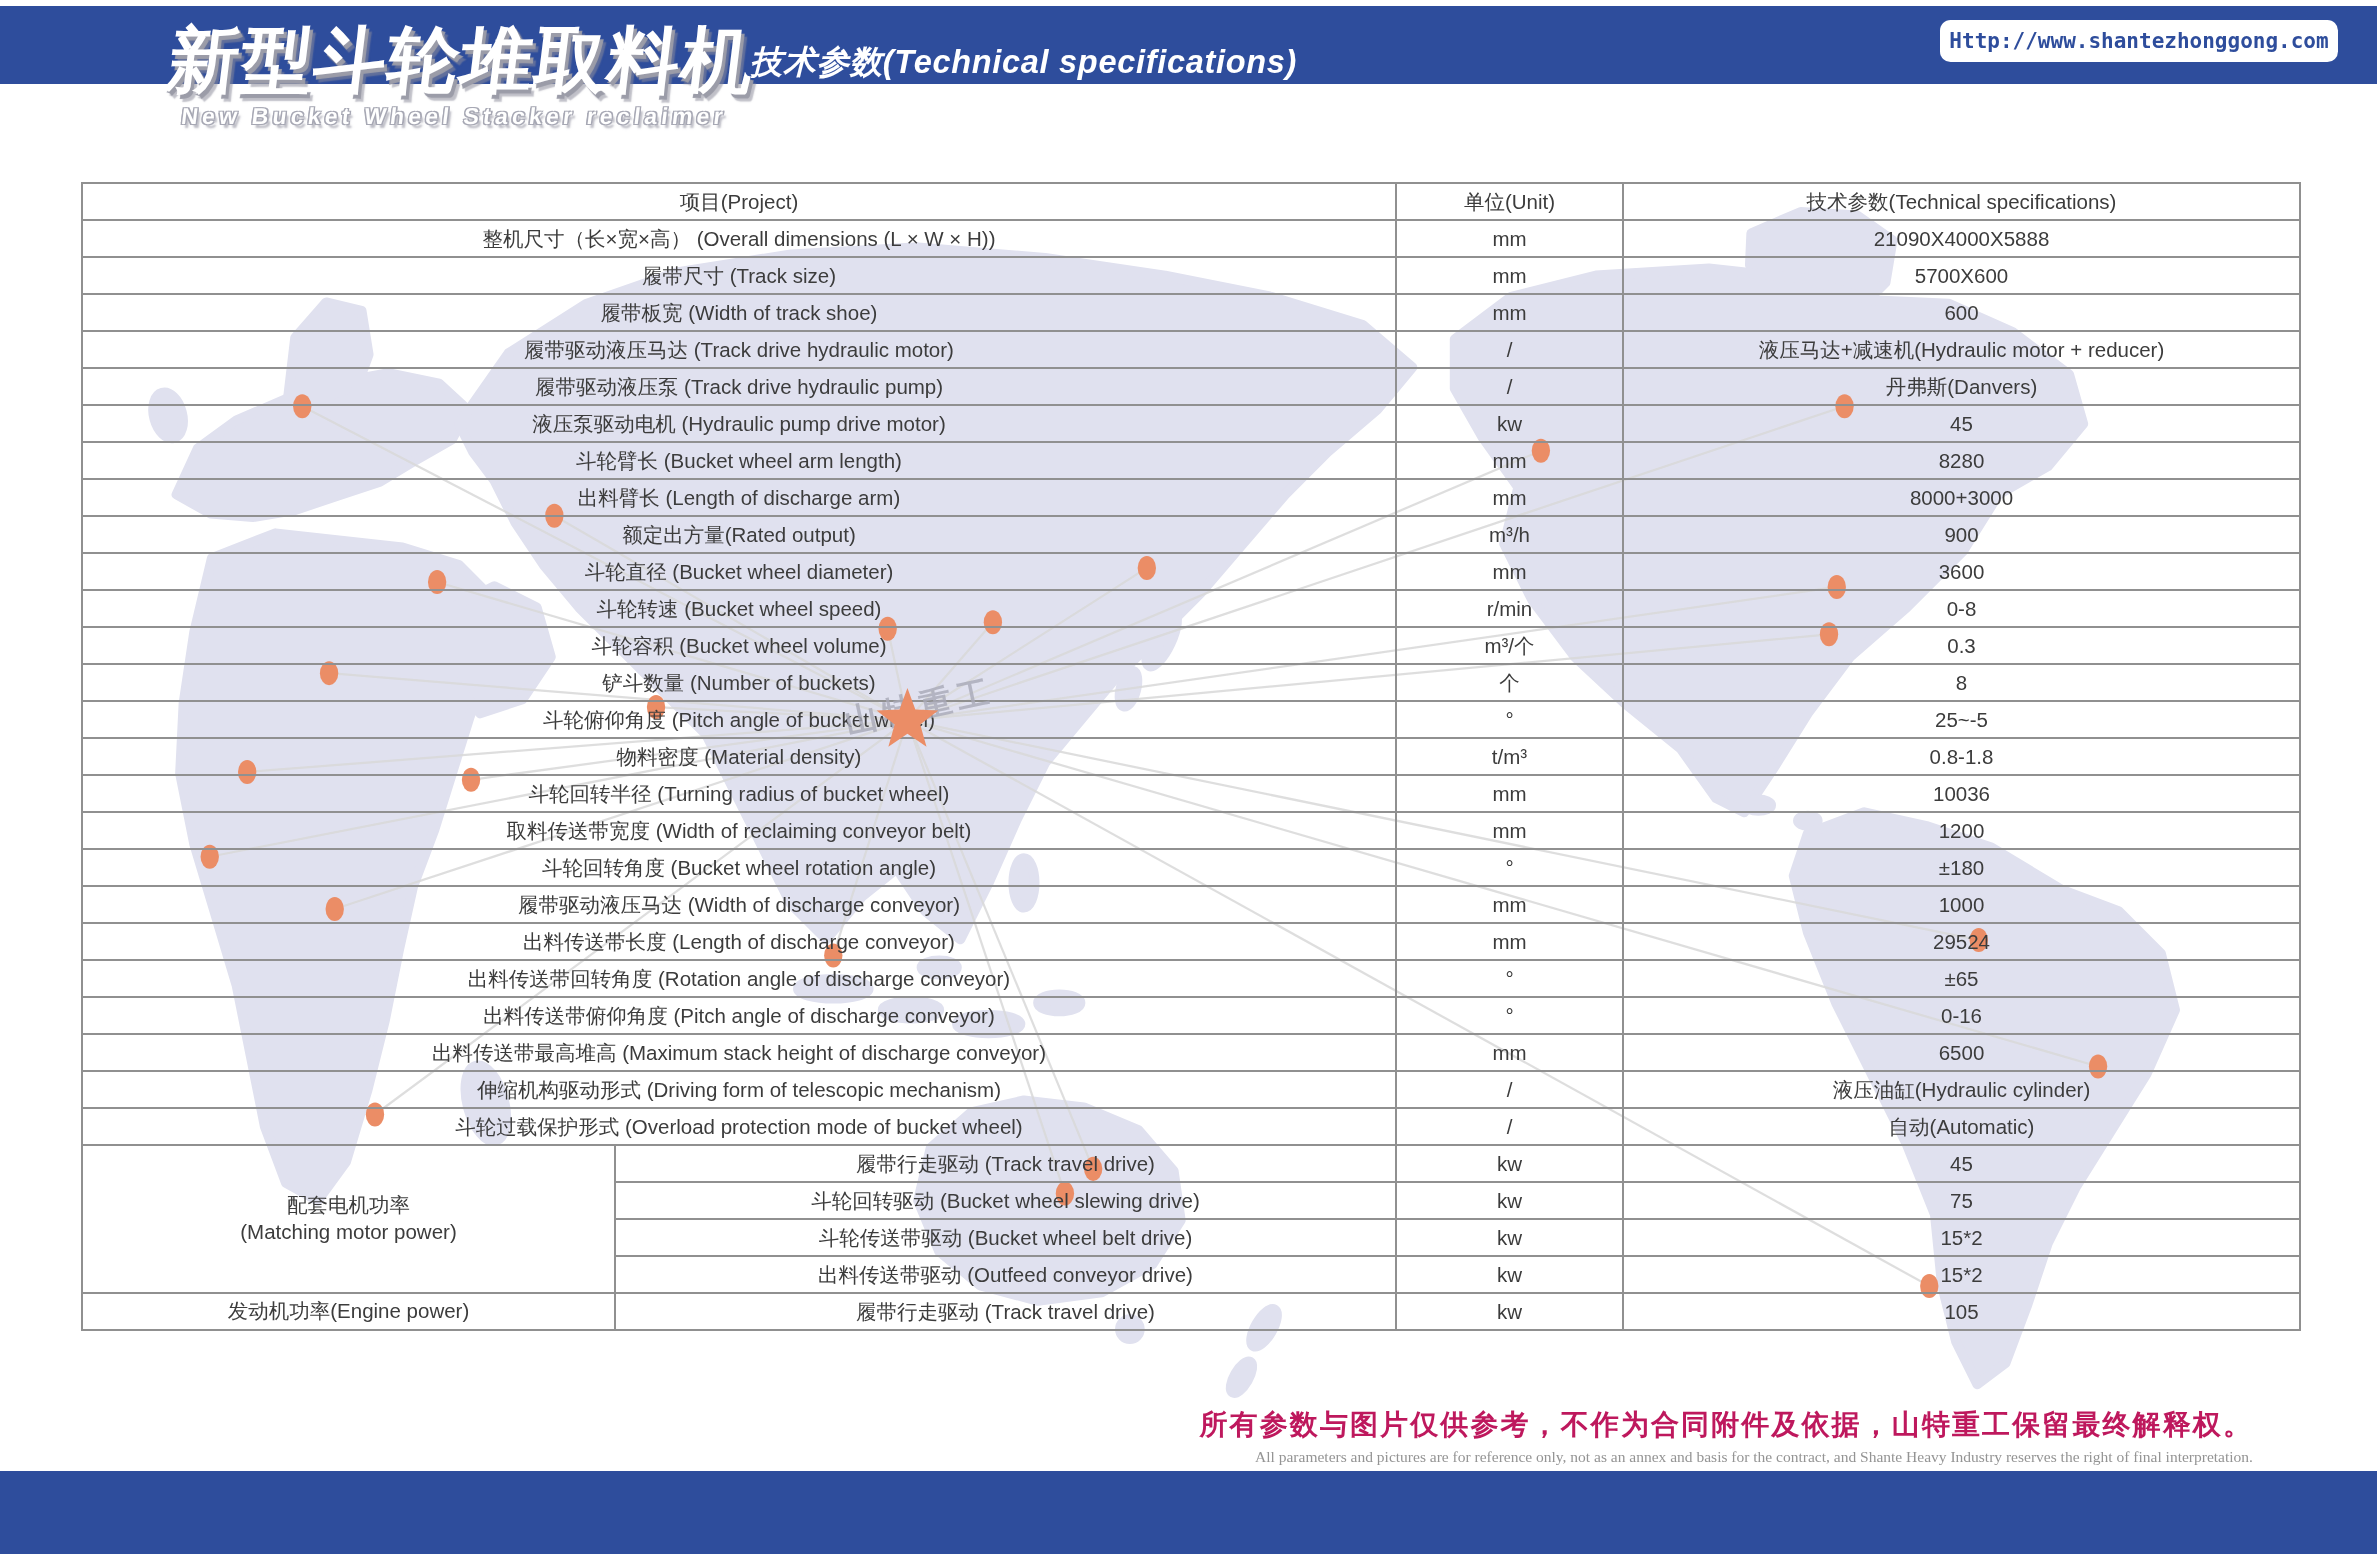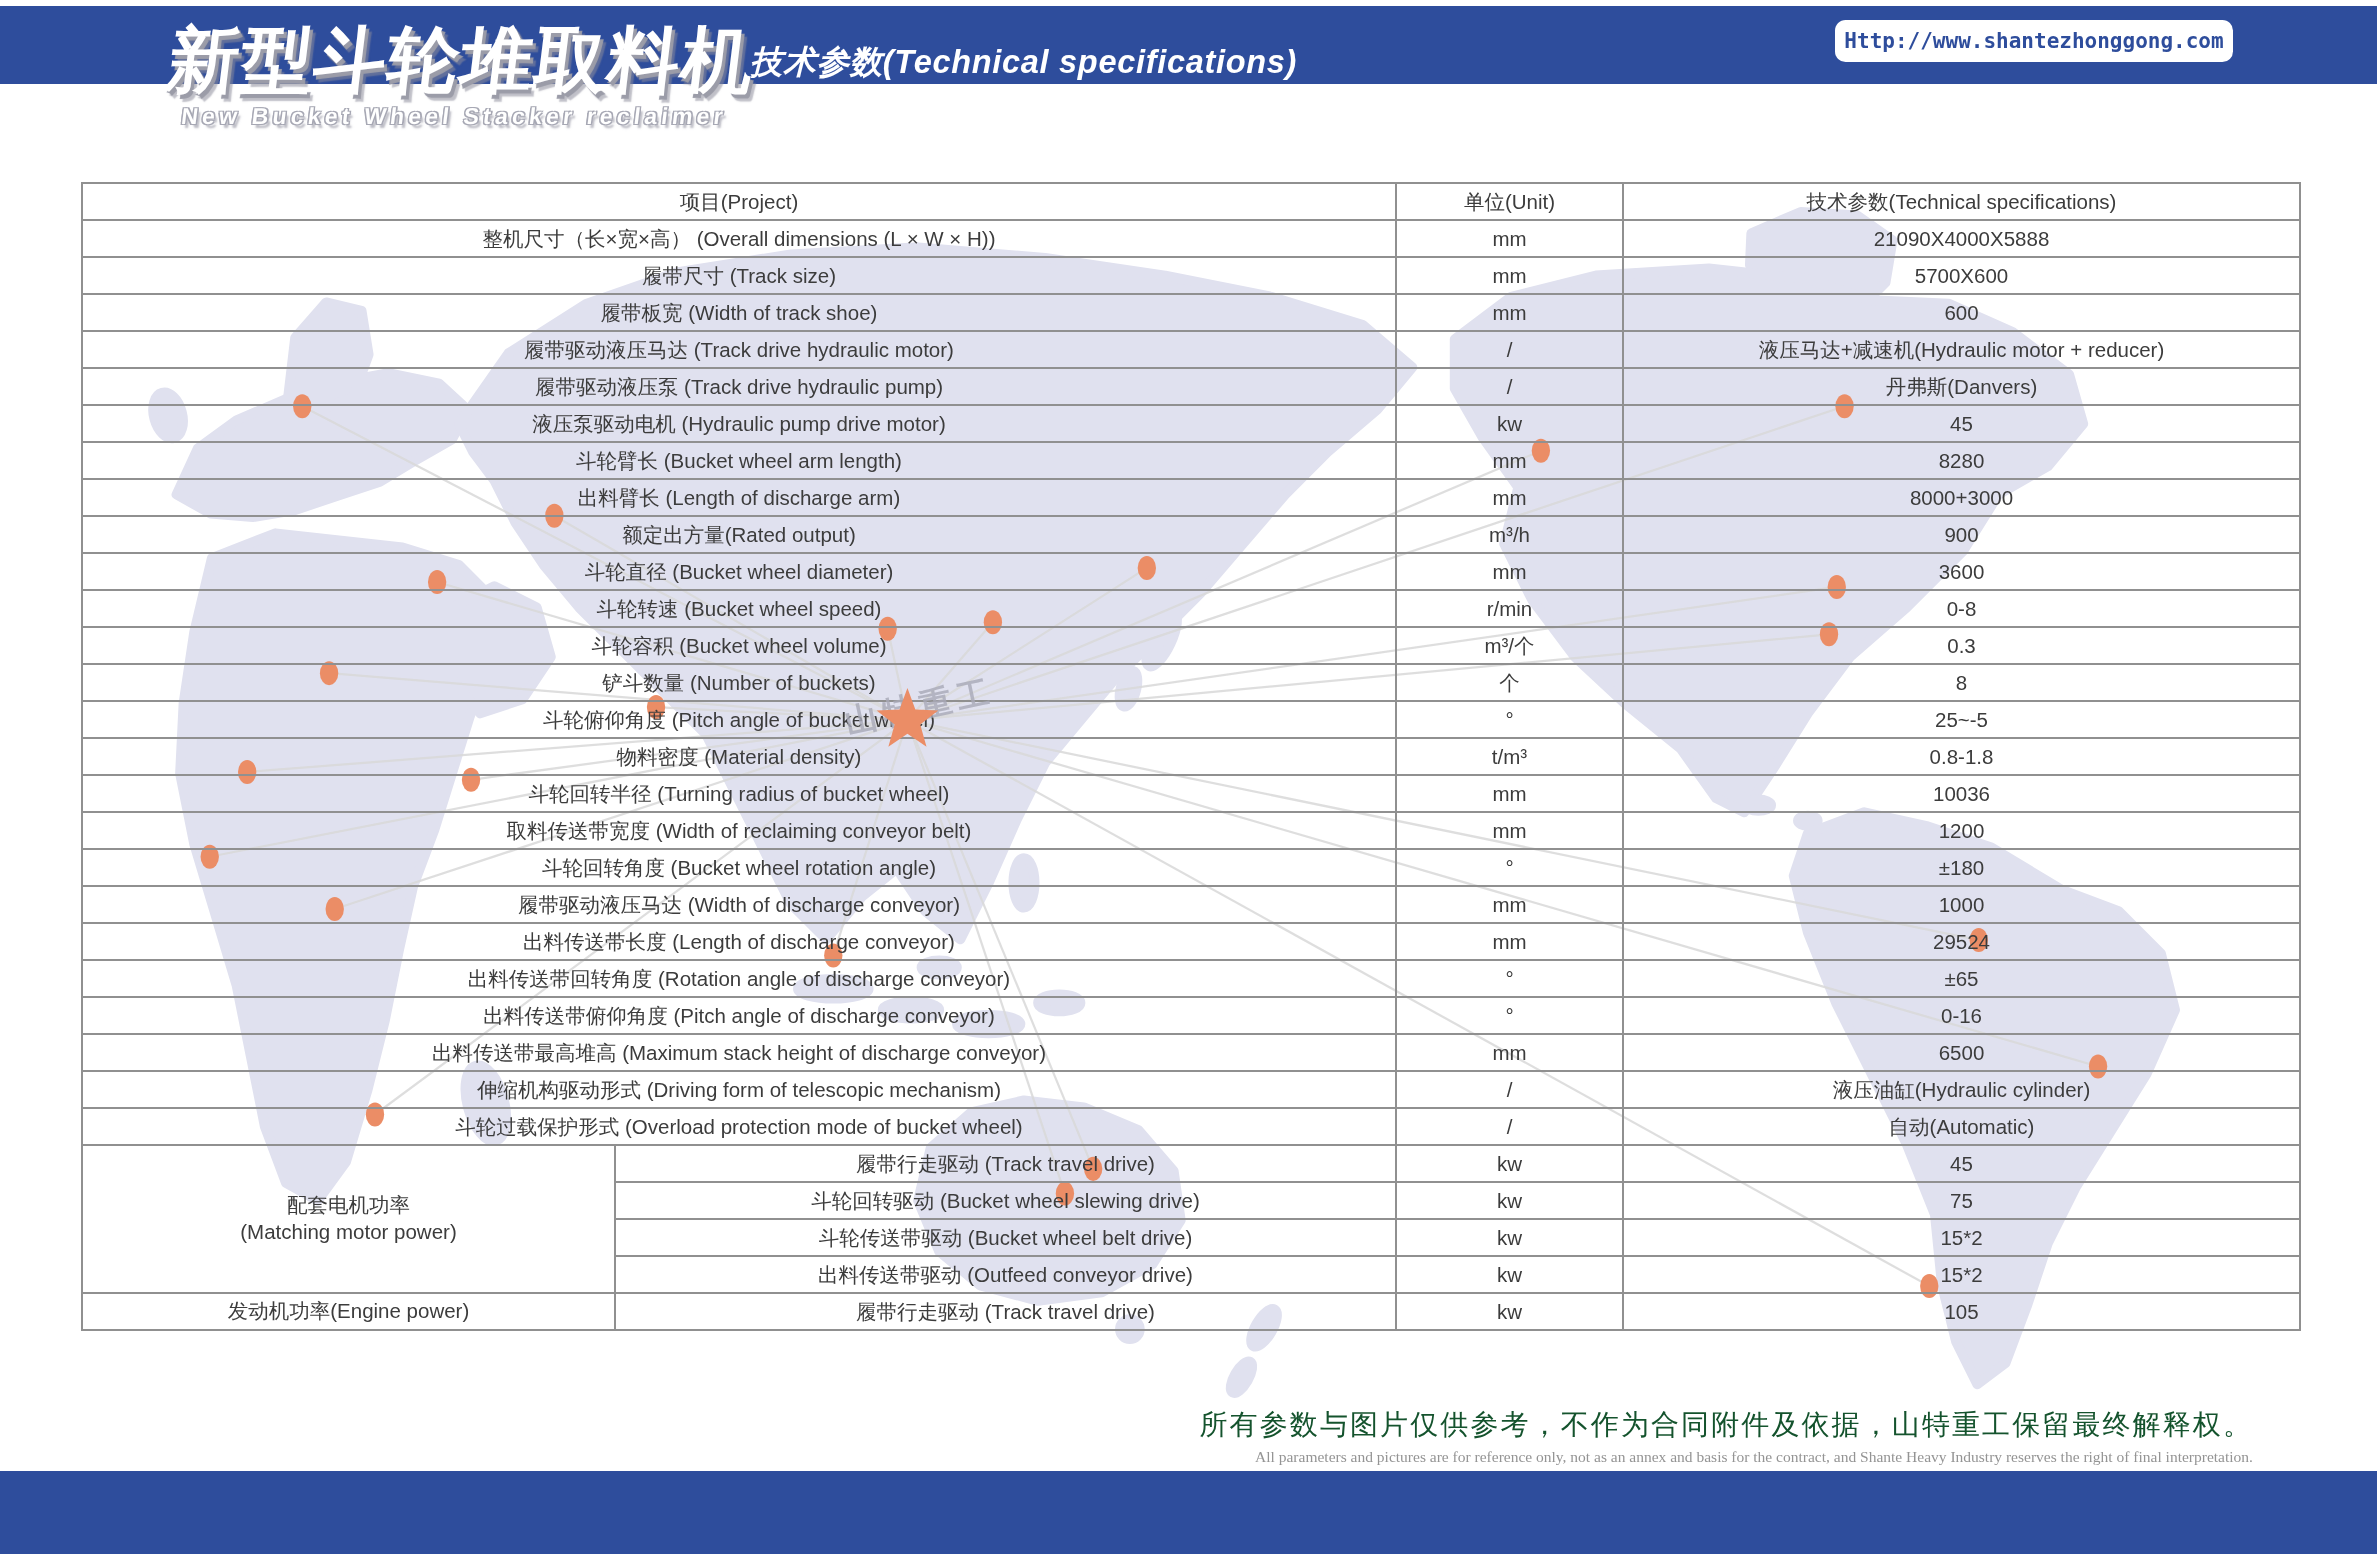--- a/index.html
+++ b/index.html
@@ -15,43 +15,43 @@
   .bottombar{position:absolute;left:0;top:1471px;width:100%;height:83px;background:var(--blue);z-index:2;}
   
   .brand{position:absolute;left:159px;top:24px;width:600px;text-align:center;
          transform:skewX(-7deg);z-index:4;}
   .brand-cn{font-size:72px;font-weight:900;color:#ffffff;letter-spacing:1.4px;line-height:1.02;
             text-shadow:3.5px 4.2px 0.7px #9b9ca8, 6.4px 7px 1.4px rgba(140,140,155,.55);white-space:nowrap;}
   .brand-en{margin-top:5.7px;font-size:23px;font-weight:bold;color:#ffffff;letter-spacing:4.2px;white-space:nowrap;
             text-shadow:1.4px 1.4px 0 #a7a8b4,-1.4px 1.4px 0 #a7a8b4,1.4px -1.4px 0 #a7a8b4,-1.4px -1.4px 0 #a7a8b4,3.5px 4.2px 2.1px rgba(140,140,155,.6);}
   .section-title{position:absolute;left:750px;top:41px;font-size:32.5px;font-weight:bold;font-style:italic;
                  color:#ffffff;z-index:4;letter-spacing:0.7px;white-space:nowrap;}
-  .url-pill{position:absolute;left:1835px;top:20px;width:398px;height:42px;background:#ffffff;
+  .url-pill{position:absolute;left:1940px;top:20px;width:398px;height:42px;background:#ffffff;
             border-radius:10.6px;display:flex;align-items:center;justify-content:center;z-index:4;
             font-family:"DejaVu Sans Mono",monospace;font-weight:bold;font-size:21px;color:var(--blue);}
   
   #bg,#fg{position:absolute;left:0;top:0;width:2377px;height:1556px;}
   #bg{z-index:0;}
   #fg{z-index:2;pointer-events:none;}
   #bg .land{fill:var(--map);stroke:var(--map);stroke-width:14;stroke-linejoin:round;}
   #bg .net{stroke:#d9d9d9;stroke-width:3.2;opacity:.85;}
   #bg .dot{fill:var(--accent);}
   #fg .star{fill:var(--accent);}
   #fg .wm{fill:#a9aab8;opacity:.8;font-size:46px;font-weight:bold;letter-spacing:8px;
           font-family:"Liberation Serif",serif;}
   
   table.spec{position:absolute;left:81px;top:182px;width:2217px;border-collapse:collapse;
              table-layout:fixed;z-index:1;color:#3c3c3c;background:transparent;padding-left:34px;}
   .spec th,.spec td{border:2.1px solid #909090;border-top-width:2.8px;border-bottom-width:2.8px;
              text-align:center;vertical-align:middle;font-weight:normal;font-size:20.5px;
              padding:0;height:35px;line-height:1.15;background:transparent;overflow:hidden;white-space:nowrap;}
   .spec td.group-label{line-height:1.3;}
   
-  .disclaimer-cn{position:absolute;right:124px;top:1406px;font-size:28px;font-weight:normal;
-                 color:#14532d;letter-spacing:2.1px;z-index:1;white-space:nowrap;}
+  .disclaimer-cn{position:absolute;right:124px;top:1406px;font-size:28px;font-weight:bold;
+                 color:#be185d;letter-spacing:2.1px;z-index:1;white-space:nowrap;}
   .disclaimer-en{position:absolute;right:124px;top:1448px;font-size:15.5px;color:#949494;z-index:1;white-space:nowrap;font-family:Liberation Serif, serif;}
 </style>
 </head>
 <body>
 
 <div id="page">
 
   <svg id="bg" viewBox="0 0 3366 2203" aria-hidden="true">
     <g>
 

